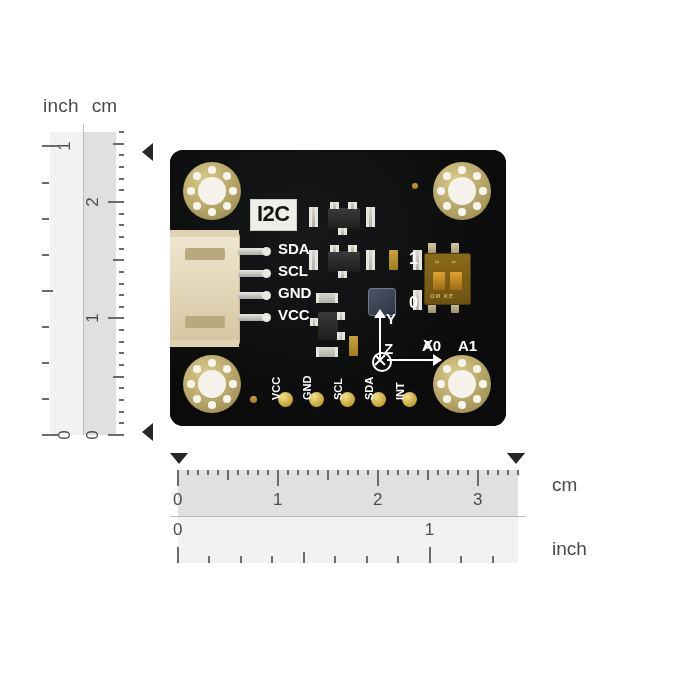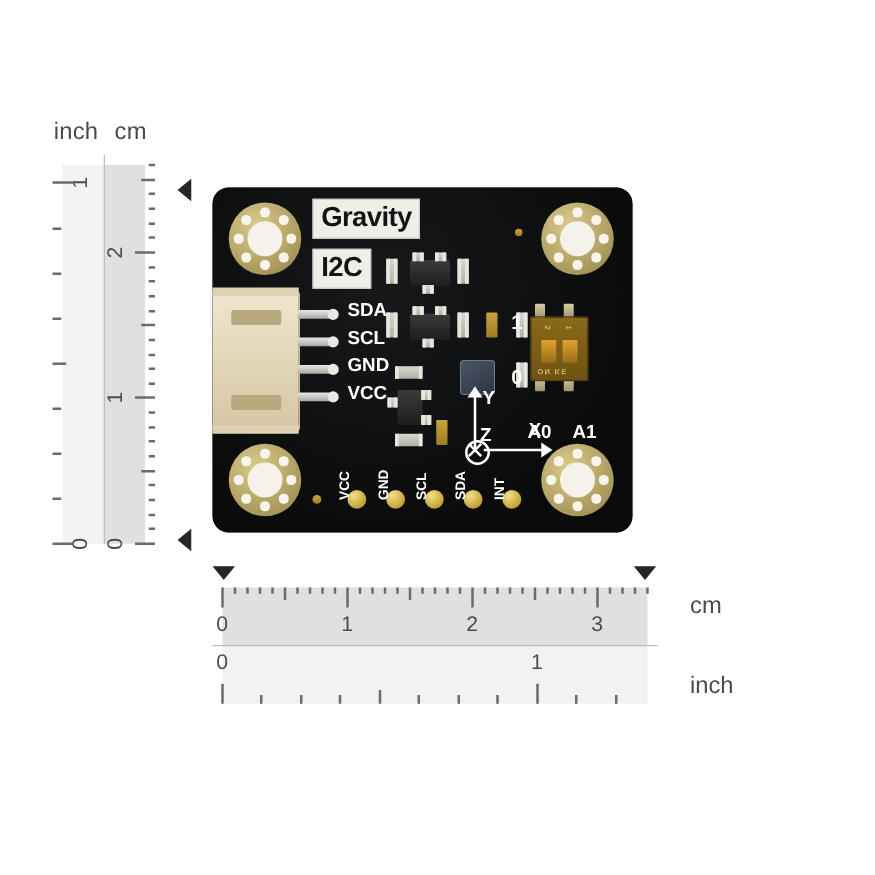--- a/index.html
+++ b/index.html
@@ -221,21 +221,20 @@
         <div class="h" style="left: 25.25px; top: 4.25px;"></div>
         <div class="h" style="left: 40.0992px; top: 10.4008px;"></div>
         <div class="h" style="left: 46.25px; top: 25.25px;"></div>
         <div class="h" style="left: 40.0992px; top: 40.0992px;"></div>
         <div class="h" style="left: 25.25px; top: 46.25px;"></div>
         <div class="h" style="left: 10.4008px; top: 40.0992px;"></div>
         <div class="h" style="left: 4.25px; top: 25.25px;"></div>
         <div class="h" style="left: 10.4008px; top: 10.4008px;"></div>
       </div>
 
-    <div class="tag" style="left:80px;top:9px;padding:3px 6px 5px 6px;font-size:22px;letter-spacing:-.5px;">Gravity</div>
     <div class="tag" style="left:80px;top:49px;padding:3px 6px 5px 6px;font-size:22px;letter-spacing:-.5px;">I2C</div>
 
     <div class="smd cap" style="left:242px;top:33px;width:6px;height:6px;border-radius:50%;"></div>
 
     <div class="smd res" style="left:139px;top:57px;width:9px;height:20px;"></div>
     <div class="smd ic" style="left:158px;top:58px;width:32px;height:21px;"></div>
     <div class="smd res" style="left:160px;top:52px;width:9px;height:7px;"></div>
     <div class="smd res" style="left:178px;top:52px;width:9px;height:7px;"></div>
     <div class="smd res" style="left:168px;top:78px;width:9px;height:7px;"></div>
     <div class="smd res" style="left:196px;top:57px;width:9px;height:20px;"></div>

